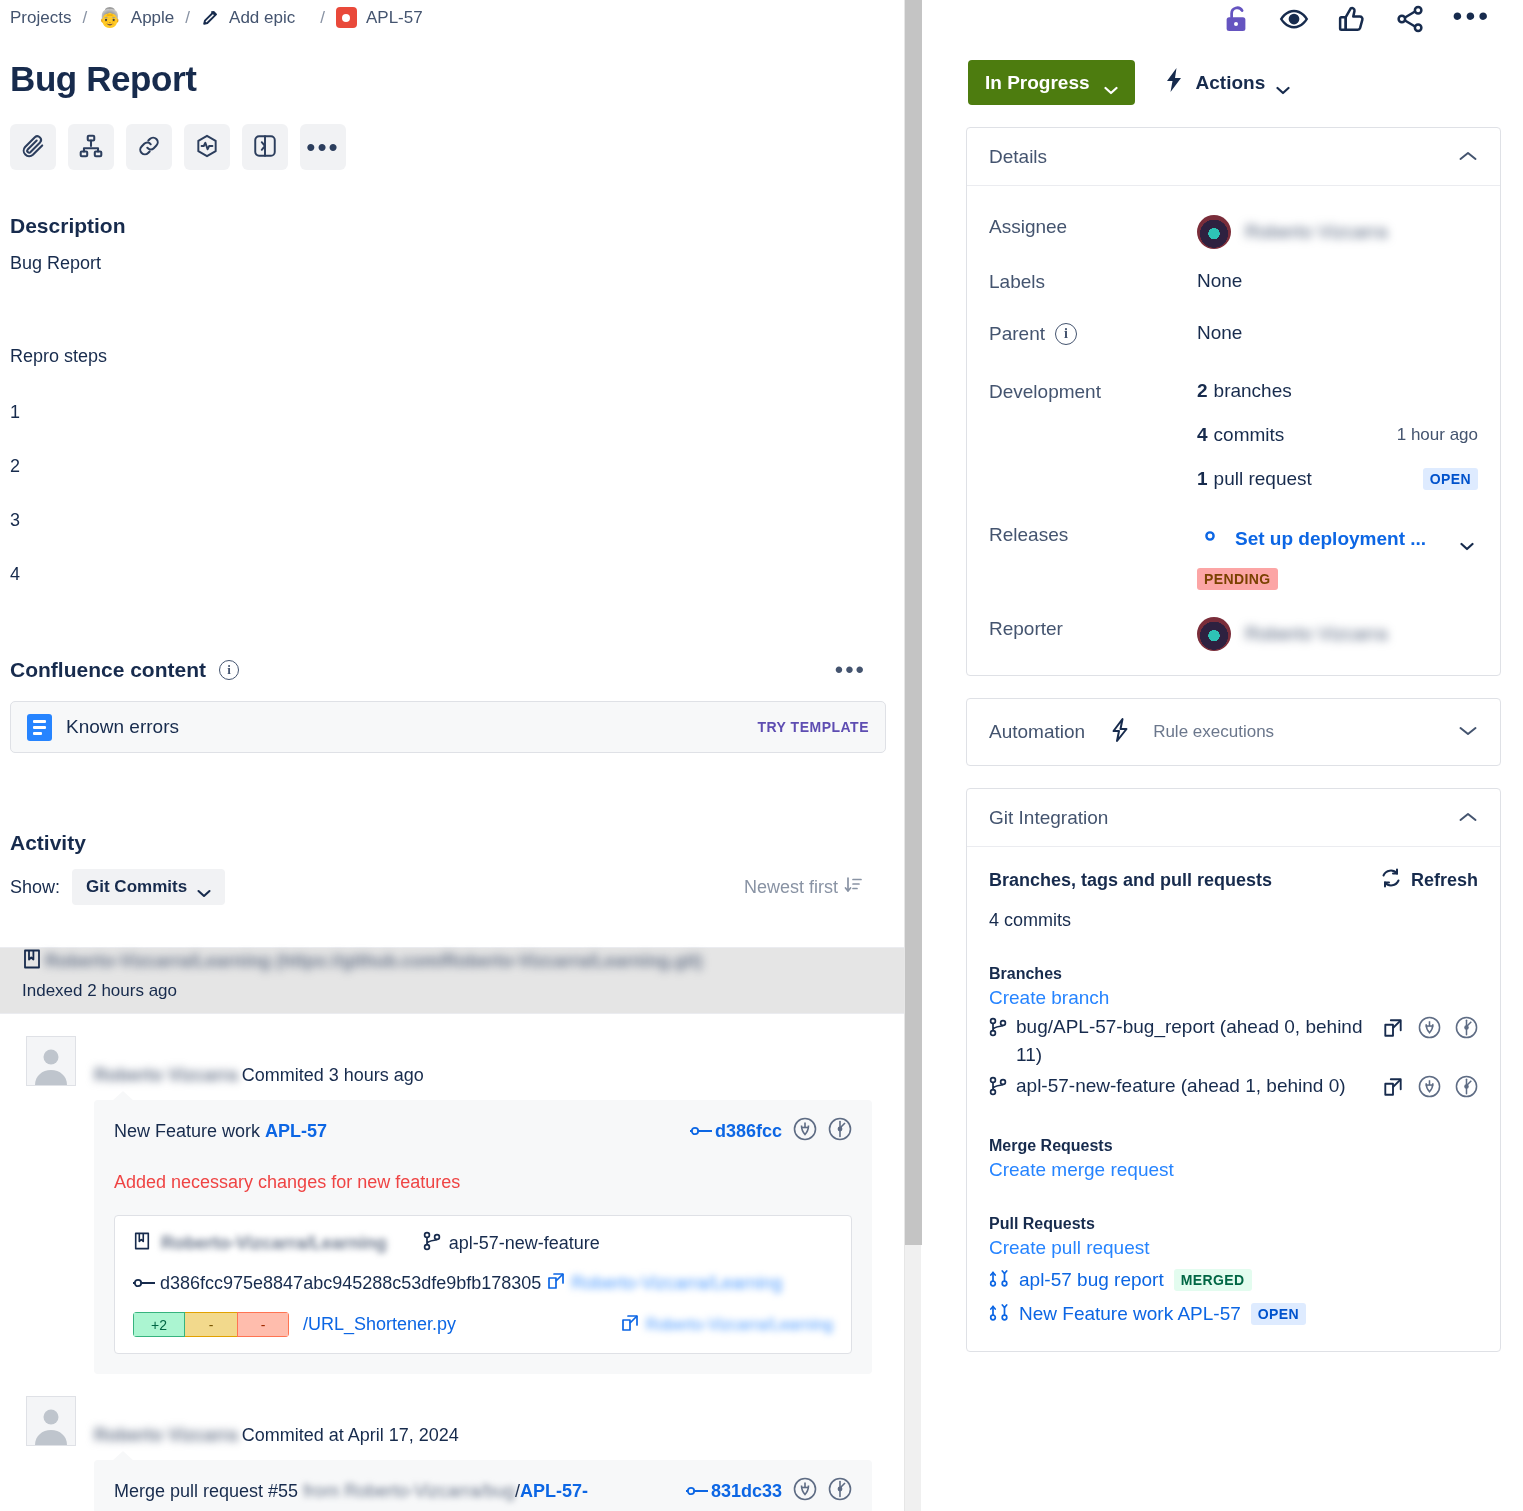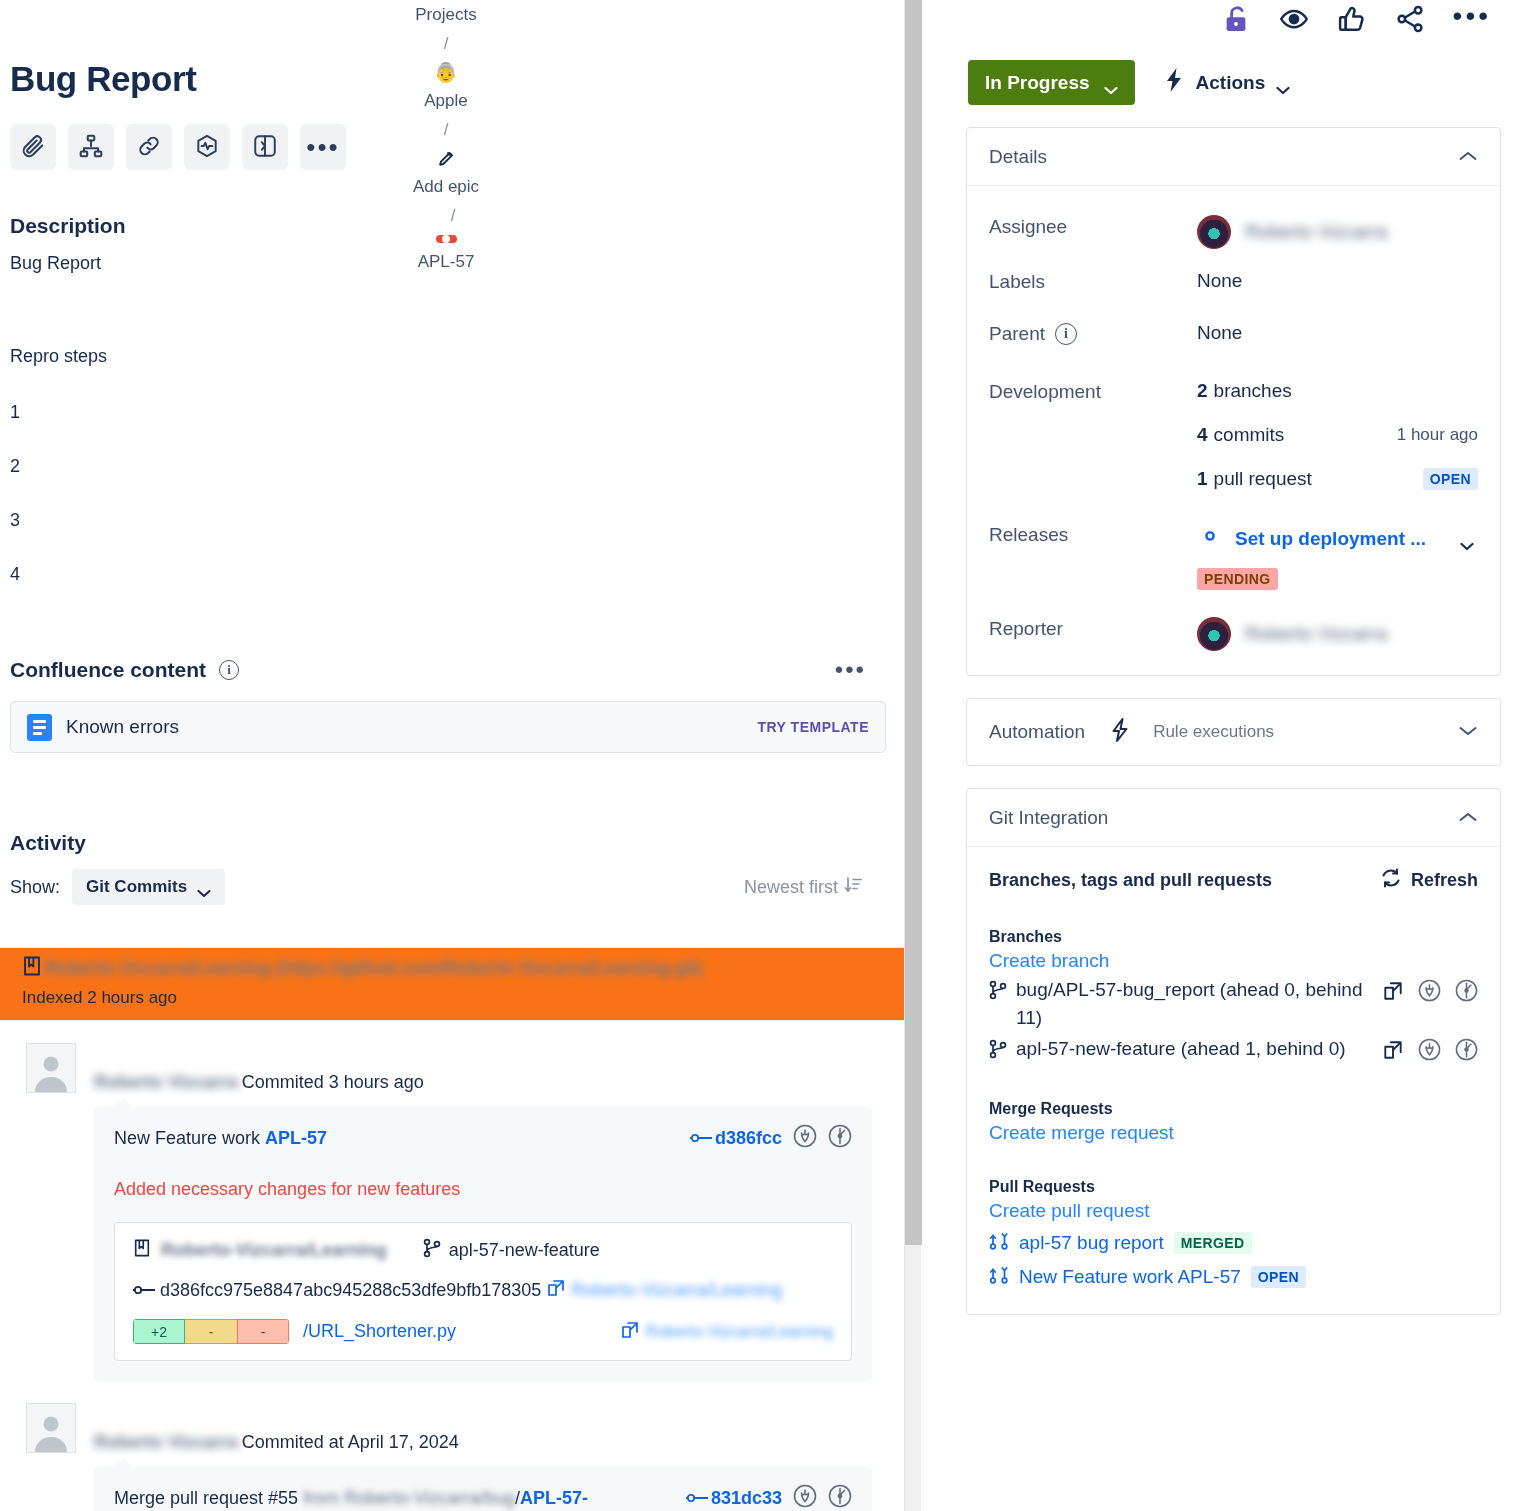--- a/index.html
+++ b/index.html
@@ -14,21 +14,21 @@
   }
 
   
   #left-panel {
     position:absolute; left:0; top:0; width:904px; height:1511px;
     overflow:hidden; background:#fff;
   }
   .lp-inner { padding:0 22px 0 6px; }
 
   
-  #breadcrumb { display:flex; align-items:center; gap:9px; padding:5px 0 0 4px; height:30px; font-size:17px; color:#44546F;flex-direction:column; }
+  #breadcrumb { display:flex; align-items:center; gap:9px; padding:5px 0 0 4px; height:30px; font-size:17px; color:#44546F; }
   #breadcrumb .crumb { color:#44546F; white-space:nowrap; }
   #breadcrumb .sep { color:#8993A4; padding:0 2px; }
   .epic-emoji { font-size:19px; line-height:1; }
   .pencil-ico { width:19px; height:19px; display:inline-block; vertical-align:-3px; }
   .apl-ico { width:21px; height:21px; background:#E9493A; border-radius:4px; display:inline-flex; align-items:center; justify-content:center; }
   .apl-ico i { width:8px; height:8px; border-radius:50%; background:#fff; display:block; }
 
   h1#page-title { font-size:35px; line-height:1.2; font-weight:700; margin:28px 0 0 4px; color:#172B4D; letter-spacing:-0.4px; }
 
   
@@ -57,21 +57,21 @@
   #try-template { margin-left:auto; font-size:14px; font-weight:700; color:#5E4DB2; letter-spacing:0.5px; cursor:pointer; }
 
   
   #activity-head { margin:78px 0 0 4px; }
   #activity-controls { display:flex; align-items:center; margin:14px 0 0 4px; }
   #show-label { font-size:18px; color:#172B4D; margin-right:12px; }
   #activity-filter { background:#F1F2F4; border:none; border-radius:4px; height:36px; padding:0 14px; display:flex; align-items:center; gap:10px; font-size:17px; font-weight:700; color:#172B4D; cursor:pointer; }
   #sort-order { margin-left:auto; margin-right:20px; font-size:18px; color:#8993A4; display:flex; align-items:center; gap:6px; cursor:pointer; }
 
   
-  #repo-header { margin:42px 0 0 0; background:#f97316; border-top:1px solid #EBECF0; border-bottom:1px solid #EBECF0; padding:7px 0 12px 22px; width:904px; }
+  #repo-header { margin:42px 0 0 0; background:#e5e5e5; border-top:1px solid #EBECF0; border-bottom:1px solid #EBECF0; padding:0 0 12px 22px; width:904px; }
   .repo-row { display:flex; align-items:center; gap:3px; }
   .blur-strong { filter:blur(4.5px); color:#6B778C; user-select:none; }
   .blur-med { filter:blur(3.4px); color:#6B778C; user-select:none; }
   .blur-link { filter:blur(3.6px); color:#4C9AFF; user-select:none; }
   #repo-name { font-size:18px; font-weight:700; }
   #repo-indexed { font-size:17px; color:#172B4D; margin-top:7px; }
 
   .commit-block { padding:0 22px 0 26px; }
   .commit-head { display:flex; align-items:flex-end; gap:18px; margin-top:22px; }
   .avatar { width:50px; height:50px; border:1px solid #DFE1E6; background:#F4F5F7; display:flex; align-items:flex-end; justify-content:center; overflow:hidden; flex:none; }
@@ -630,20 +630,21 @@
             <svg width="22" height="22" viewBox="0 0 22 22" fill="none" stroke="#172B4D" stroke-width="2" stroke-linecap="round">
                 <path d="M3.5 8.5A8 8 0 0117 6.5"></path>
                 <path d="M17 2.5v4h-4"></path>
                 <path d="M18.5 13.5A8 8 0 015 15.5"></path>
                 <path d="M5 19.5v-4h4"></path>
               </svg>
           </span>
           <span>Refresh</span>
         </span>
       </div>
+      <div id="gi-commits">4 commits</div>
 
       <div class="gi-group-title">Branches</div>
       <div class="gi-link">Create branch</div>
 
       <div class="gi-item">
         <span class="gi-ico">
           <svg width="18" height="20" viewBox="0 0 18 20" fill="none" stroke="#172B4D" stroke-width="1.7">
               <circle cx="4" cy="4" r="2.4"></circle>
               <circle cx="4" cy="16" r="2.4"></circle>
               <circle cx="14" cy="6" r="2.4"></circle>

